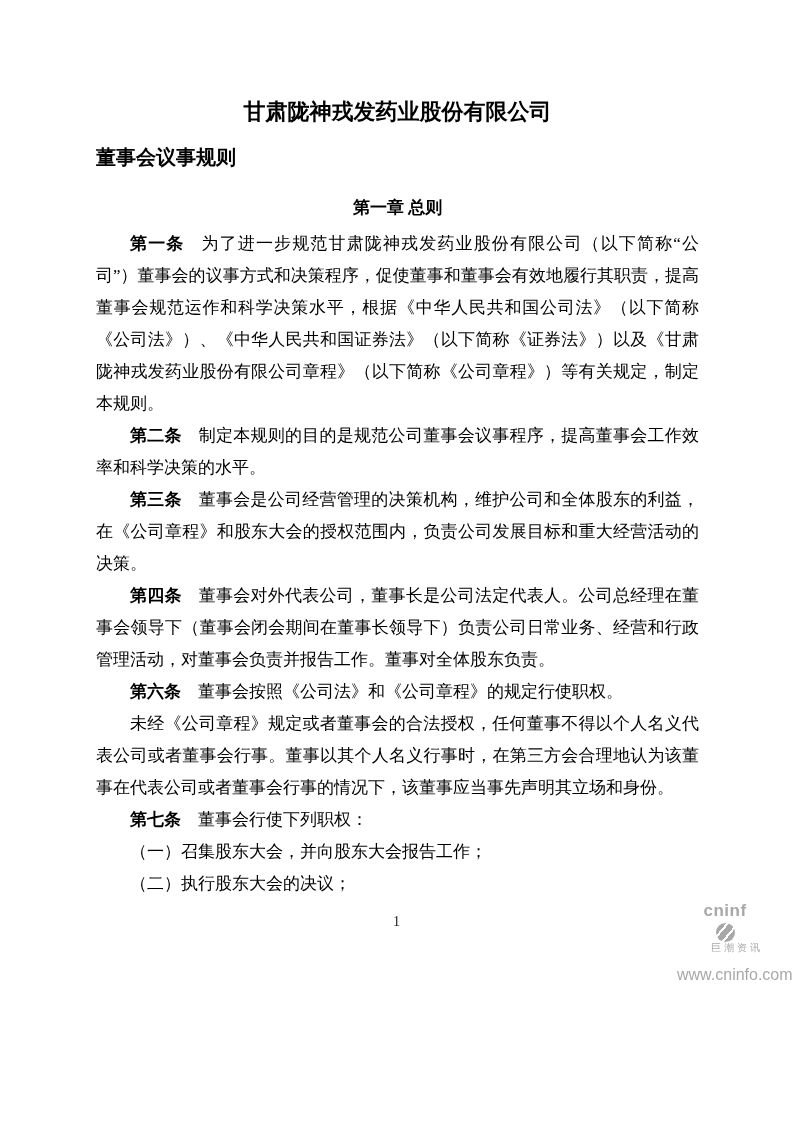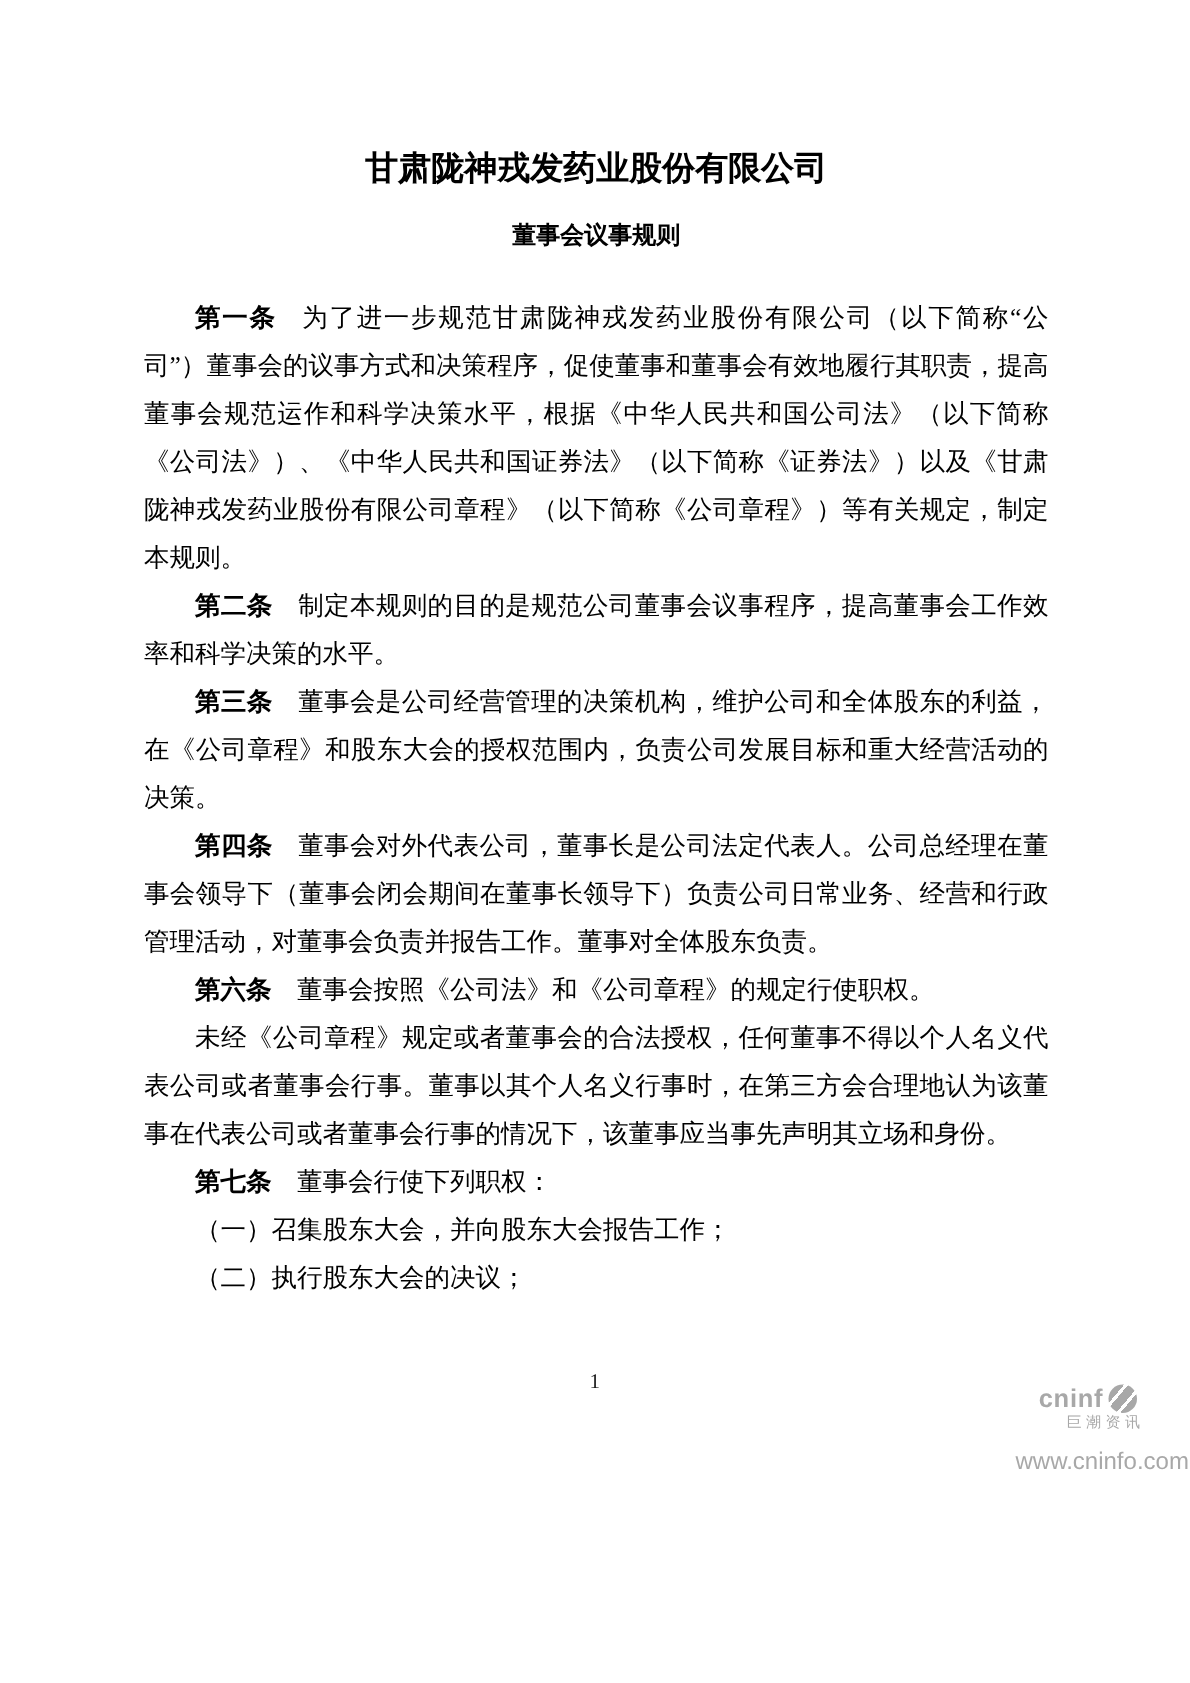--- a/index.html
+++ b/index.html
@@ -20,23 +20,22 @@
     padding: 98px 94px 0 96px;
   }
   .doc-title {
     font-size: 22px;
     font-weight: bold;
     text-align: center;
     line-height: 27px;
     margin: 0 0 20px 0;
   }
   .doc-subtitle {
-    font-size: 16px;
+    font-size: 20px;
     font-weight: bold;
-    text-align: center;
     line-height: 25px;
     margin: 0 0 26px 0;
   }
   .chapter-heading {
     font-size: 17px;
     font-weight: bold;
     text-align: center;
     line-height: 24px;
     margin: 6px 0 8px 0;
   }
@@ -68,20 +67,21 @@
     font-family: "Liberation Sans", "DejaVu Sans", sans-serif;
     color: #a8a8a8;
     line-height: 1.1;
   }
   .logo-top {
     display: flex;
     align-items: center;
     justify-content: center;
     gap: 3px;
     padding-right: 14px;
+    flex-direction: column;
   }
   .logo-brand {
     font-size: 17px;
     font-weight: bold;
     letter-spacing: 0.5px;
     color: #a8a8a8;
   }
   .logo-swirl {
     width: 19px; height: 19px;
     border-radius: 50%;
@@ -92,35 +92,37 @@
       #ffffff 60%, #ffffff 68%,
       #a8a8a8 68%, #a8a8a8 100%);
     flex: 0 0 auto;
   }
   .logo-cn {
     font-size: 10px;
     letter-spacing: 3px;
     color: #a8a8a8;
     padding-right: 24px;
     margin-top: 1px;
+    font-family: Liberation Mono, monospace;
   }
   .logo-url {
     font-size: 16px;
     color: #a8a8a8;
     margin-top: 12px;
   }
 </style>
 </head>
 <body>
 
 <div class="page">
   <div class="content">
     <h1 class="doc-title">甘肃陇神戎发药业股份有限公司</h1>
     <h2 class="doc-subtitle">董事会议事规则</h2>
     <div id="sections">
+        <div class="chapter-heading">第一章 总则</div>
         <p class="para"><span class="article-label">第一条</span><span>为了进一步规范甘肃陇神戎发药业股份有限公司（以下简称“公司”）董事会的议事方式和决策程序，促使董事和董事会有效地履行其职责，提高董事会规范运作和科学决策水平，根据《中华人民共和国公司法》（以下简称《公司法》）、《中华人民共和国证券法》（以下简称《证券法》）以及《甘肃陇神戎发药业股份有限公司章程》（以下简称《公司章程》）等有关规定，制定本规则。</span></p>
         <p class="para"><span class="article-label">第二条</span><span>制定本规则的目的是规范公司董事会议事程序，提高董事会工作效率和科学决策的水平。</span></p>
         <p class="para"><span class="article-label">第三条</span><span>董事会是公司经营管理的决策机构，维护公司和全体股东的利益，在《公司章程》和股东大会的授权范围内，负责公司发展目标和重大经营活动的决策。</span></p>
         <p class="para"><span class="article-label">第四条</span><span>董事会对外代表公司，董事长是公司法定代表人。公司总经理在董事会领导下（董事会闭会期间在董事长领导下）负责公司日常业务、经营和行政管理活动，对董事会负责并报告工作。董事对全体股东负责。</span></p>
         <p class="para"><span class="article-label">第六条</span><span>董事会按照《公司法》和《公司章程》的规定行使职权。</span></p>
         <p class="para"><span>未经《公司章程》规定或者董事会的合法授权，任何董事不得以个人名义代表公司或者董事会行事。董事以其个人名义行事时，在第三方会合理地认为该董事在代表公司或者董事会行事的情况下，该董事应当事先声明其立场和身份。</span></p>
         <p class="para"><span class="article-label">第七条</span><span>董事会行使下列职权：</span></p>
         <p class="para"><span>（一）召集股东大会，并向股东大会报告工作；</span></p>
         <p class="para"><span>（二）执行股东大会的决议；</span></p>
       </div>

